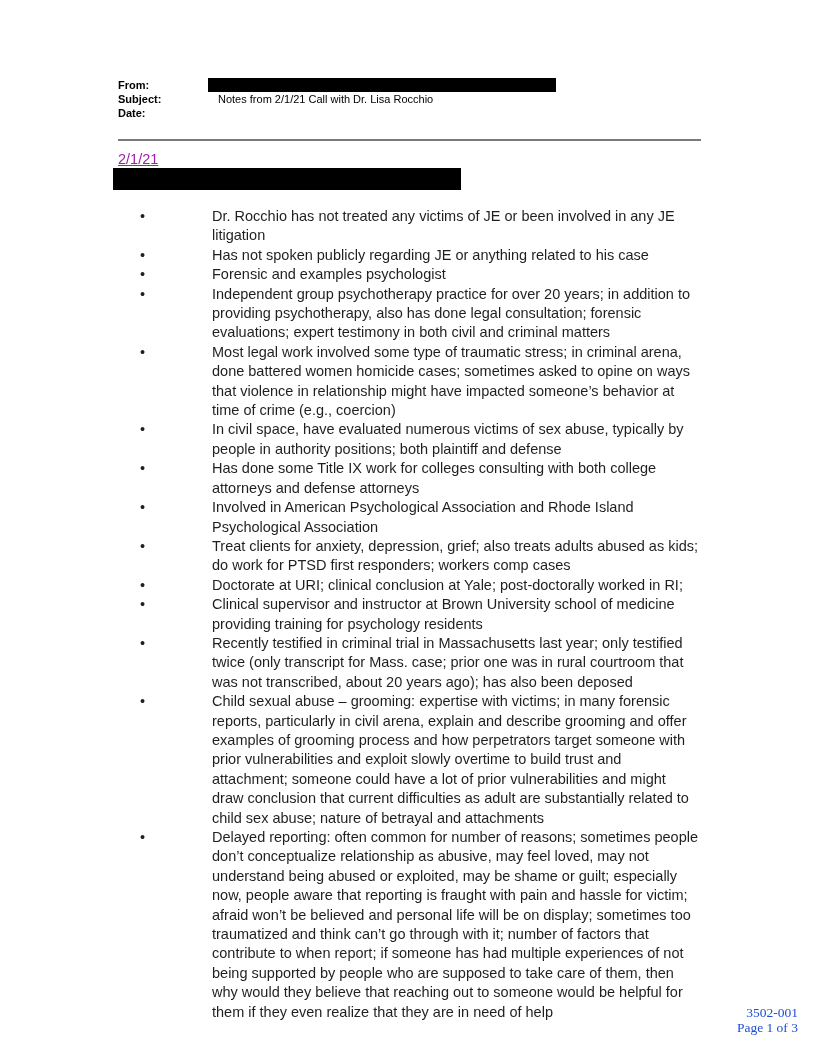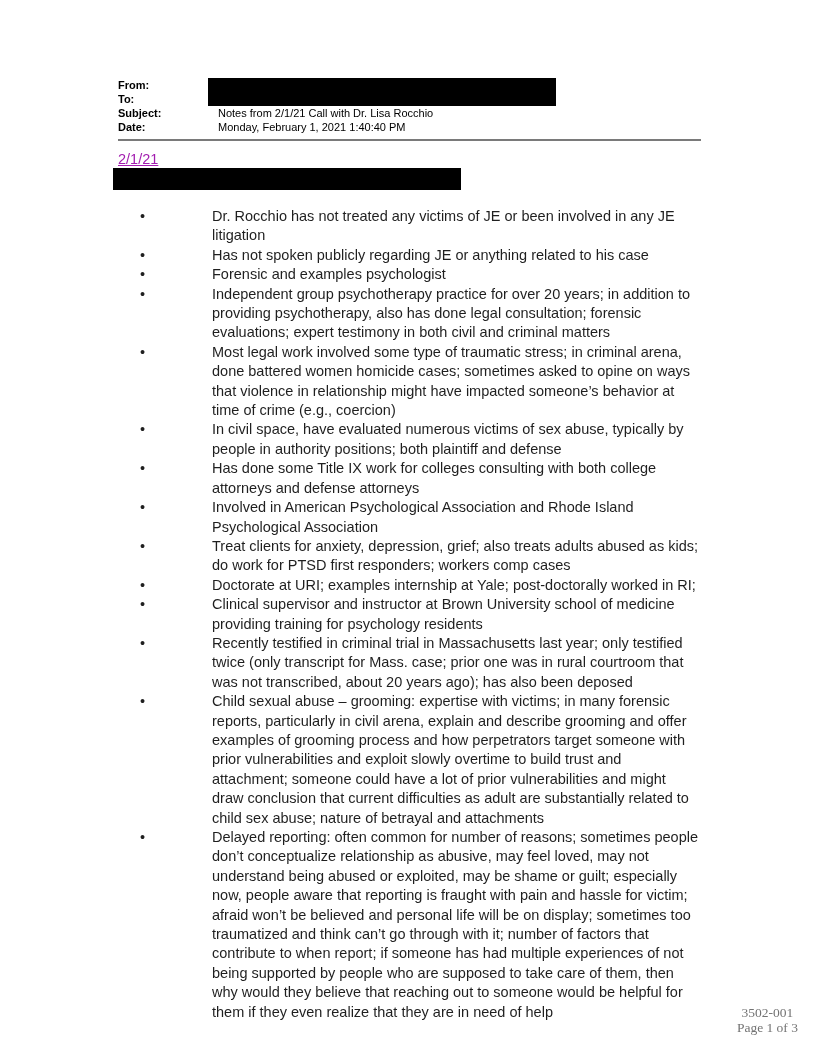--- a/index.html
+++ b/index.html
@@ -87,48 +87,43 @@
     box-sizing: content-box;
     text-align: left;
   }
   .bullet-text { flex: 1; padding-right: 2px; margin-left: 48px; }
 
   
   .footer {
     position: absolute;
     right: 18px;
     bottom: 21px;
-    text-align: center;
+    text-align: right;
     font-family: "Liberation Serif", serif;
     font-size: 13.5px;
     line-height: 14.5px;
-    color: #737373;
+    color: #1d4ed8;
   }
 </style>
 </head>
 <body>
 
 <div class="page">
 
   <div class="email-header">
     <div class="hrow">
       <span class="hlabel">From:</span>
       <span class="hval redacted"></span>
     </div>
     <div class="hrow">
-      <span class="hlabel">To:</span>
-      <span class="hval redacted"></span>
-    </div>
-    <div class="hrow">
       <span class="hlabel">Subject:</span>
       <span class="hval">Notes from 2/1/21 Call with Dr. Lisa Rocchio</span>
     </div>
     <div class="hrow">
       <span class="hlabel">Date:</span>
-      <span class="hval">Monday, February 1, 2021 1:40:40 PM</span>
     </div>
   </div>
 
   <div class="divider"></div>
 
   <div class="date-heading">2/1/21</div>
 
   <div class="redaction-block"></div>
 
   <ul class="bullet-list">
@@ -163,21 +158,21 @@
       <li class="bullet-item">
       <span class="bullet-dot">•</span>
       <span class="bullet-text">Involved in American Psychological Association and Rhode Island Psychological Association</span>
     </li>
       <li class="bullet-item">
       <span class="bullet-dot">•</span>
       <span class="bullet-text">Treat clients for anxiety, depression, grief; also treats adults abused as kids; do work for PTSD first responders; workers comp cases</span>
     </li>
       <li class="bullet-item">
       <span class="bullet-dot">•</span>
-      <span class="bullet-text">Doctorate at URI; examples internship at Yale; post-doctorally worked in RI;</span>
+      <span class="bullet-text">Doctorate at URI; clinical conclusion at Yale; post-doctorally worked in RI;</span>
     </li>
       <li class="bullet-item">
       <span class="bullet-dot">•</span>
       <span class="bullet-text">Clinical supervisor and instructor at Brown University school of medicine providing training for psychology residents</span>
     </li>
       <li class="bullet-item">
       <span class="bullet-dot">•</span>
       <span class="bullet-text">Recently testified in criminal trial in Massachusetts last year; only testified twice (only transcript for Mass. case; prior one was in rural courtroom that was not transcribed, about 20 years ago); has also been deposed</span>
     </li>
       <li class="bullet-item">

